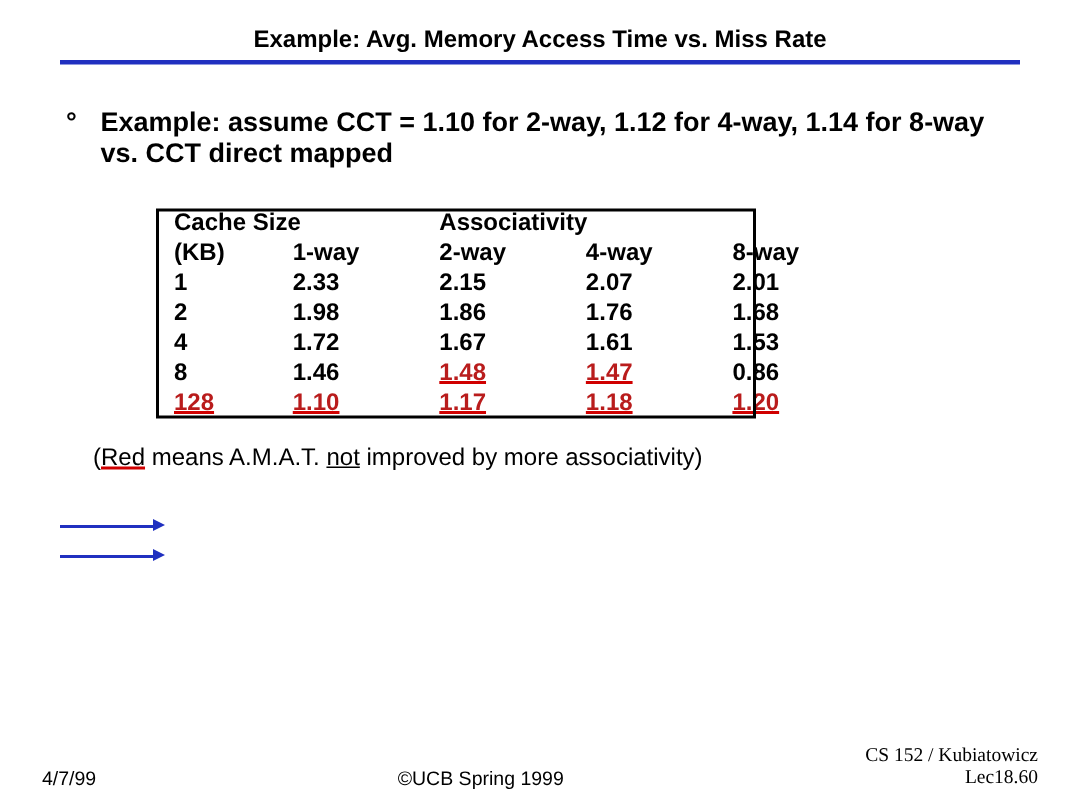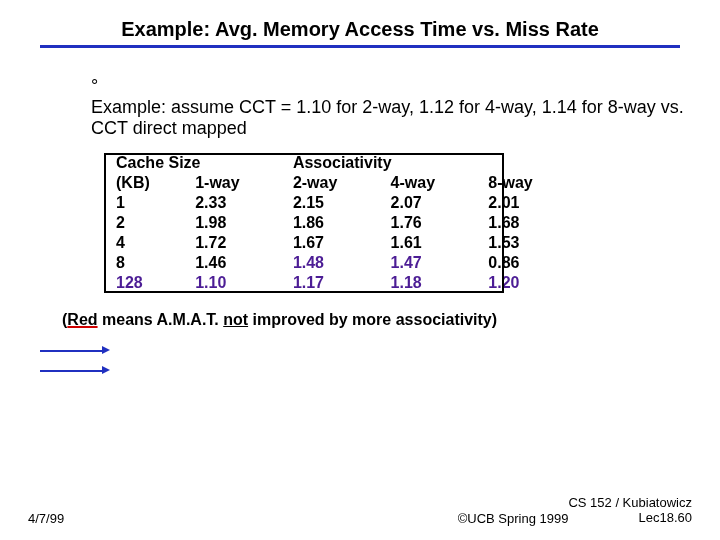--- a/index.html
+++ b/index.html
@@ -6,47 +6,46 @@
     margin: 0;
     padding: 0;
     width: 720px;
     height: 540px;
     font-family: Arial, Helvetica, sans-serif;
     background: #fff;
     position: relative;
     overflow: hidden;
   }
   .title {
-    font-size: 20px;
+    font-size: 16px;
     font-weight: bold;
     text-align: center;
     padding: 18px 40px 4px 40px;
   }
   .title-underline {
     border-top: 3px solid #2030c0;
     margin: 0 40px 0 40px;
   }
   .bullet-row {
     padding: 28px 40px 10px 44px;
     font-size: 18px;
-    font-weight: normal;
-    margin-left: 47px;
+    font-weight: bold;
   }
   .bullet-mark {
     display: inline-block;
     vertical-align: top;
     width: 18px;
   }
   .bullet-text {
     display: inline-block;
     vertical-align: top;
     width: 610px;
   }
   .table-wrap {
-    margin: 4px 0 0 110px;
+    margin: 16px 0 0 110px;
     position: relative;
     width: 470px;
   }
   table {
     border-collapse: collapse;
     font-size: 16px;
     font-weight: bold;
     width: 100%;
   }
   td {
@@ -57,27 +56,28 @@
   .tbl-border {
     position: absolute;
     left: -6px;
     top: 0;
     right: 76px;
     bottom: 0;
     border: 2px solid #000;
     pointer-events: none;
   }
   .red-under {
-    color: #4c1d95;
+    color: #b91c1c;
+    text-decoration: underline;
     text-decoration-color: #d00000;
     text-decoration-thickness: 2px;
   }
   .footnote {
     font-size: 16px;
-    font-weight: bold;
+    font-weight: normal;
     padding: 18px 0 0 62px;
   }
   .fn-red {
     text-decoration: underline;
     text-decoration-color: #d00000;
     text-decoration-thickness: 2px;
   }
   .fn-not {
     text-decoration: underline;
   }
@@ -86,26 +86,27 @@
     left: 0;
     right: 0;
     bottom: 14px;
     font-size: 13px;
     display: flex;
     justify-content: space-between;
     padding: 0 28px 0 28px;
     align-items: flex-end;
   }
   .footer-center {
-    text-align: right;
+    text-align: center;
     flex: 1;
   }
   .footer-right {
     text-align: right;
     line-height: 1.2;
+    font-family: Liberation Serif, serif;
   }
   .arrow-line {
     position: absolute;
     height: 0;
     border-top: 2px solid #2030c0;
     left: 40px;
   }
   .arrow-tip {
     position: absolute;
     width: 0; height: 0;

